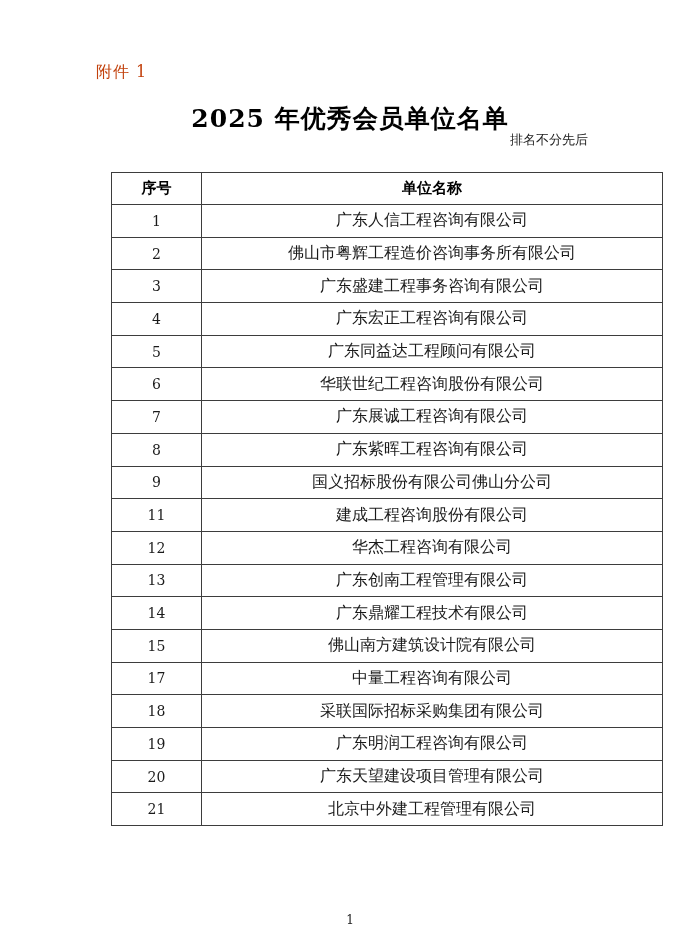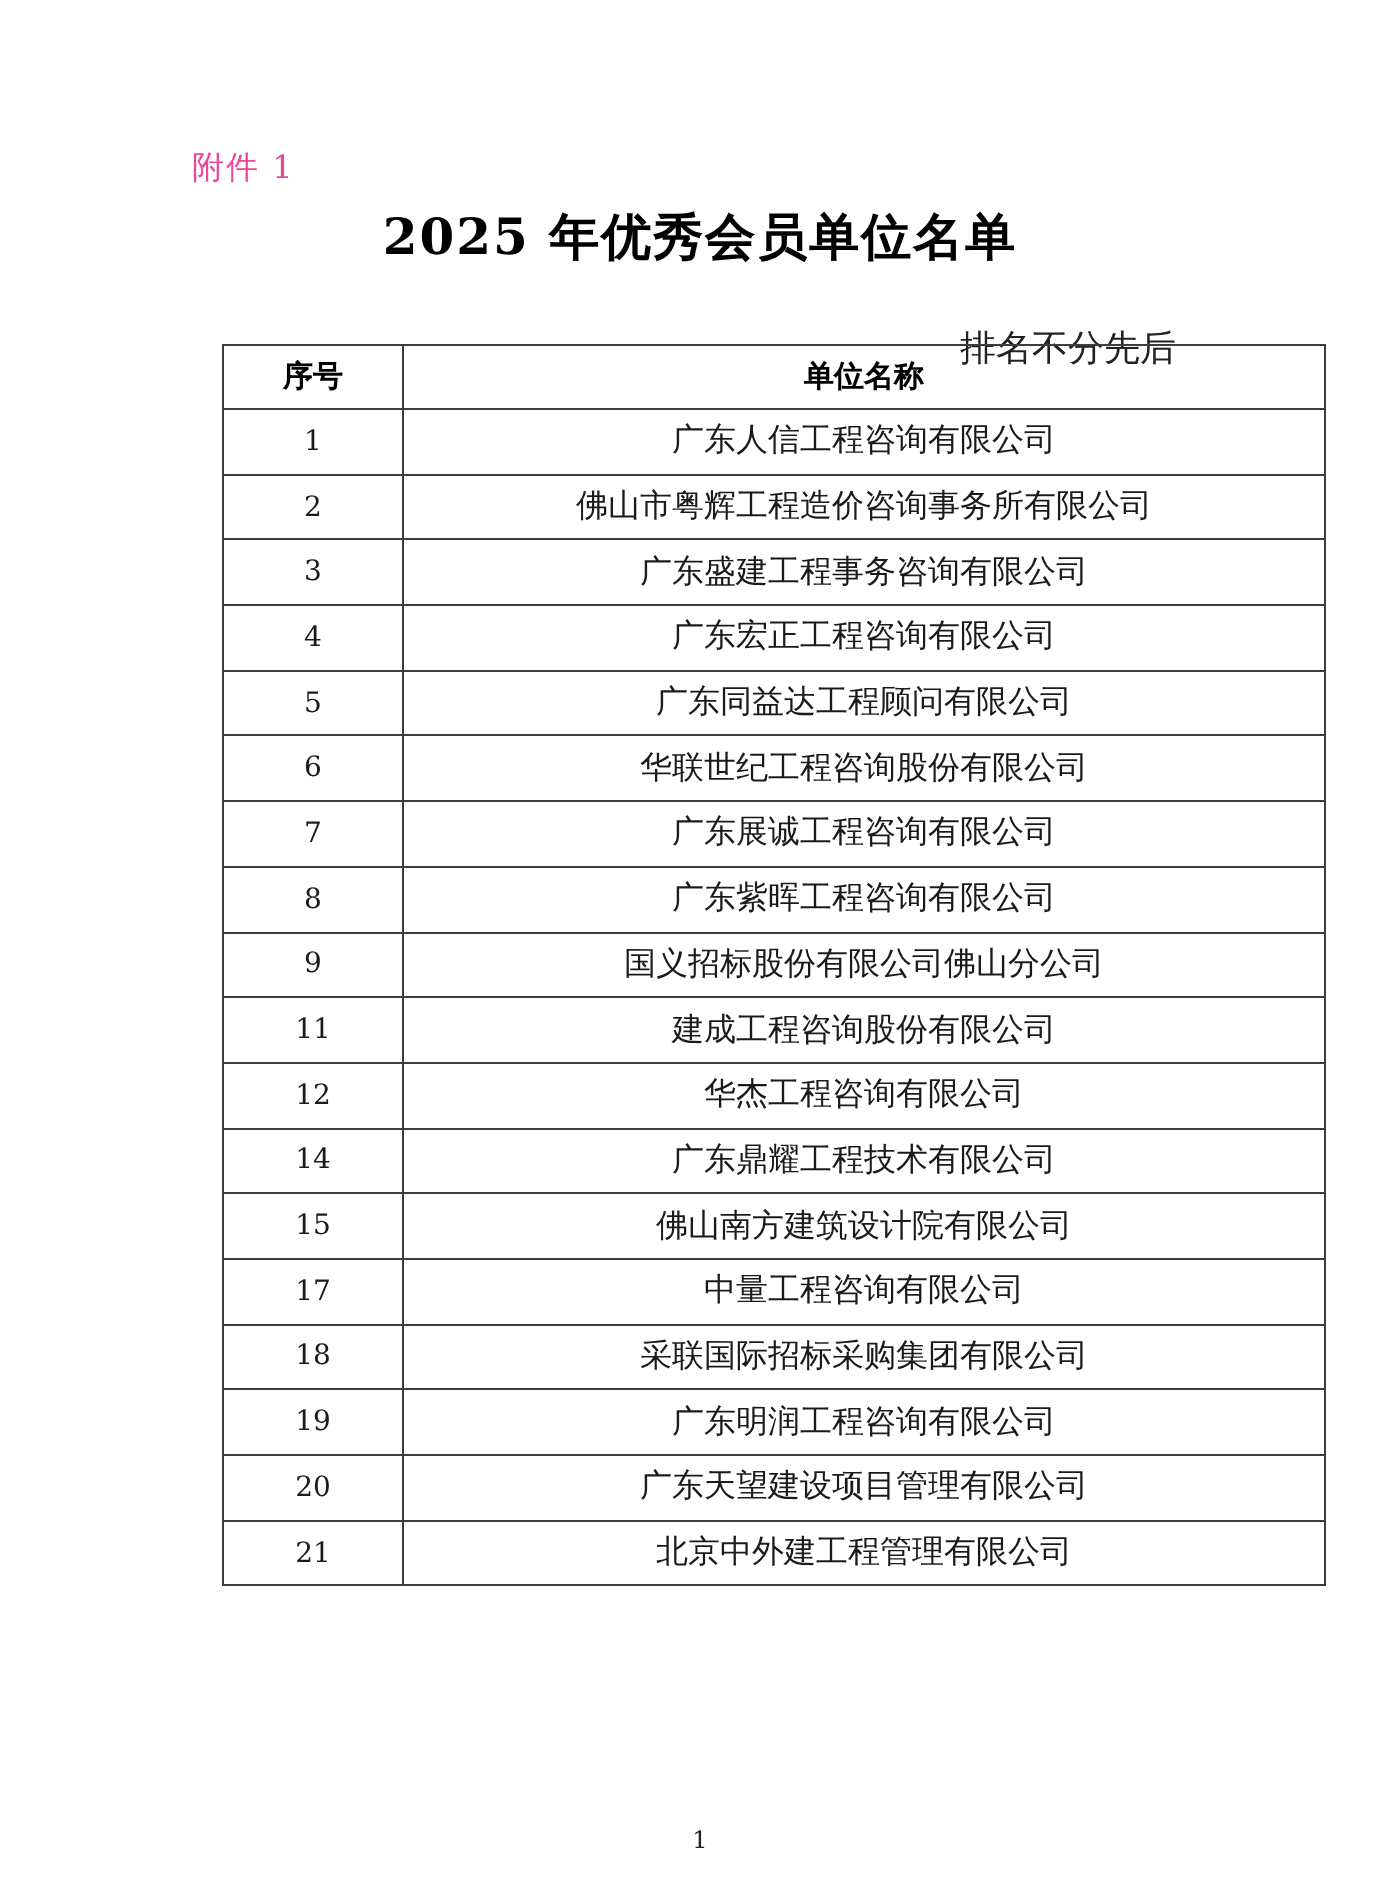--- a/index.html
+++ b/index.html
@@ -11,41 +11,41 @@
     position: relative;
     width: 700px;
     height: 939px;
     font-family: "DejaVu Serif", "Liberation Serif", serif;
     color: #1a1a1a;
     overflow: hidden;
   }
   .attachment-label {
     position: absolute;
     left: 96px;
-    top: 74px;
+    top: 62px;
     font-size: 16px;
     letter-spacing: 1px;
-    color: #ec4899;
+    color: #c2410c;
   }
   .doc-title {
     position: absolute;
     left: 0;
     top: 102px;
     width: 100%;
     text-align: center;
     font-size: 25px;
     font-weight: bold;
     letter-spacing: 1px;
     color: #000000;
   }
   .ranking-note {
     position: absolute;
-    top: 162px;
+    top: 131px;
     right: 112px;
-    font-size: 18px;
+    font-size: 13px;
     color: #222222;
   }
   table.member-table {
     position: absolute;
     left: 111px;
     top: 172px;
     width: 552px;
     border-collapse: collapse;
     table-layout: fixed;
   }
@@ -142,20 +142,24 @@
       </tr>
       <tr>
         <td class="no-cell">11</td>
         <td>建成工程咨询股份有限公司</td>
       </tr>
       <tr>
         <td class="no-cell">12</td>
         <td>华杰工程咨询有限公司</td>
       </tr>
       <tr>
+        <td class="no-cell">13</td>
+        <td>广东创南工程管理有限公司</td>
+      </tr>
+      <tr>
         <td class="no-cell">14</td>
         <td>广东鼎耀工程技术有限公司</td>
       </tr>
       <tr>
         <td class="no-cell">15</td>
         <td>佛山南方建筑设计院有限公司</td>
       </tr>
       <tr>
         <td class="no-cell">17</td>
         <td>中量工程咨询有限公司</td>

